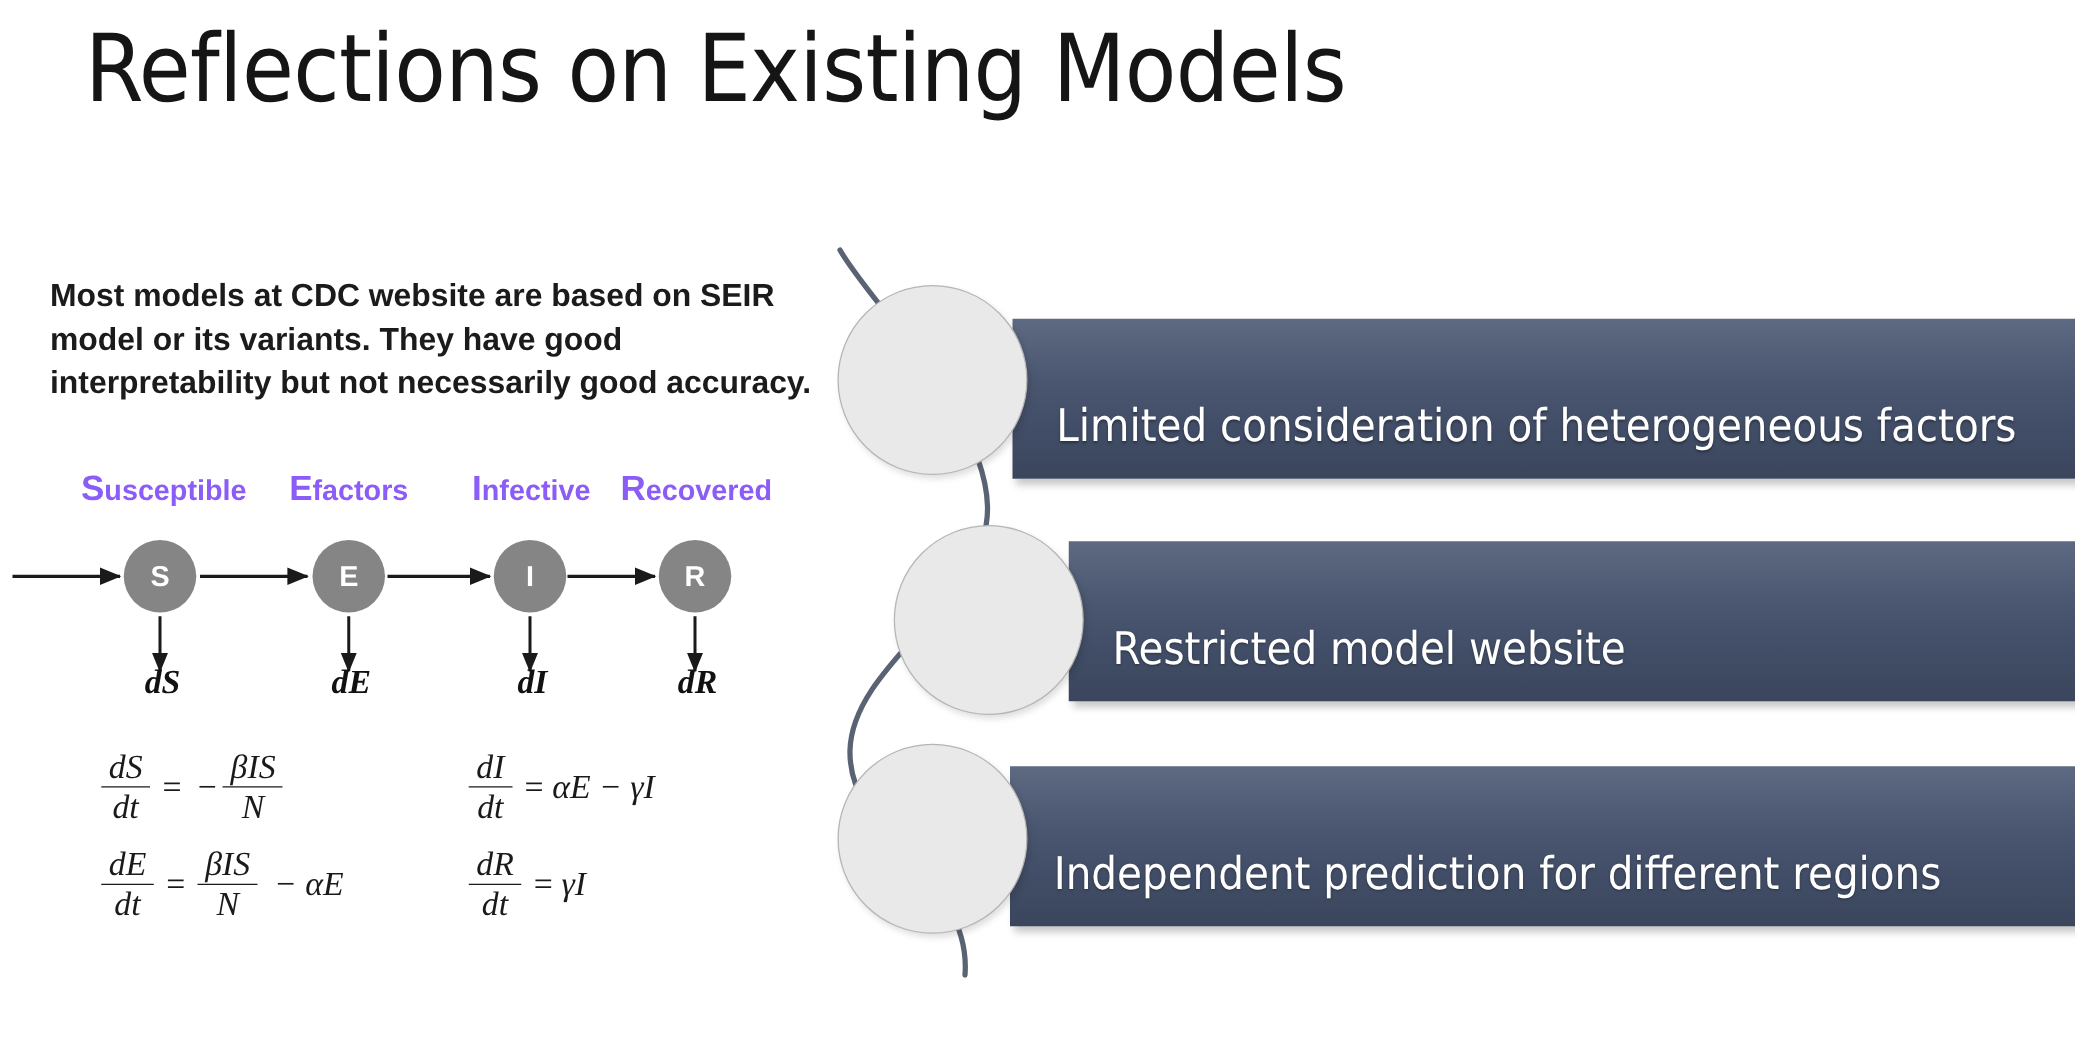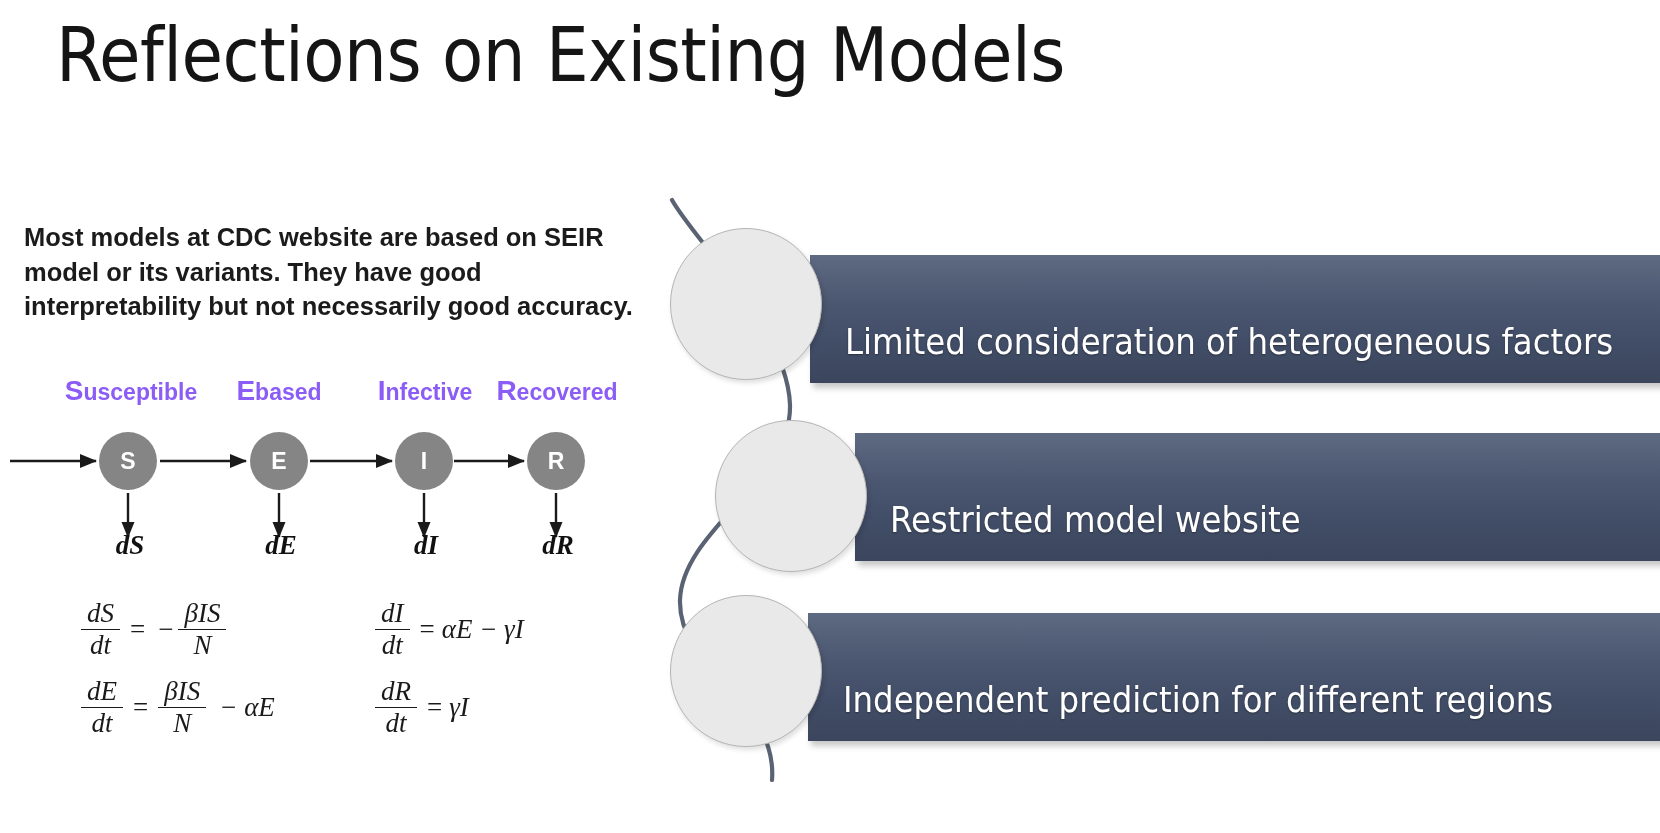--- a/index.html
+++ b/index.html
@@ -14,21 +14,21 @@
     position: relative;
     width: 1660px;
     height: 833px;
     background: #ffffff;
     overflow: hidden;
   }
 
   
   #slide-title {
     position: absolute;
-    left: 56px;
+    left: 68px;
     top: 14px;
     font-family: "DejaVu Sans Condensed", "Liberation Sans", sans-serif;
     font-size: 75px;
     font-weight: 300;
     letter-spacing: -0.5px;
     color: #151515;
     white-space: nowrap;
     line-height: 1.1;
   }
 
@@ -36,21 +36,21 @@
   #left-panel {
     position: absolute;
     left: 0;
     top: 190px;
     width: 660px;
     height: 640px;
   }
 
   #intro-paragraph {
     position: absolute;
-    left: 24px;
+    left: 40px;
     top: 30px;
     width: 630px;
     font-family: "Liberation Sans", sans-serif;
     font-size: 25.5px;
     font-weight: 600;
     line-height: 1.36;
     color: #1b1b1b;
   }
 
   
@@ -216,21 +216,21 @@
 
   <div id="left-panel">
 
     <div id="intro-paragraph">Most models at CDC website are based on SEIR model or its variants. They have good interpretability but not necessarily good accuracy.</div>
 
     <div id="compartment-labels">
       <div class="compartment-label" style="left:131px;">
         <span class="cap">S</span><span>usceptible</span>
       </div>
       <div class="compartment-label" style="left:279px;">
-        <span class="cap">E</span><span>based</span>
+        <span class="cap">E</span><span>factors</span>
       </div>
       <div class="compartment-label" style="left:425px;">
         <span class="cap">I</span><span>nfective</span>
       </div>
       <div class="compartment-label" style="left:557px;text-align:right;">
         <span class="cap">R</span><span>ecovered</span>
       </div>
     </div>
 
     <div id="seir-diagram">

